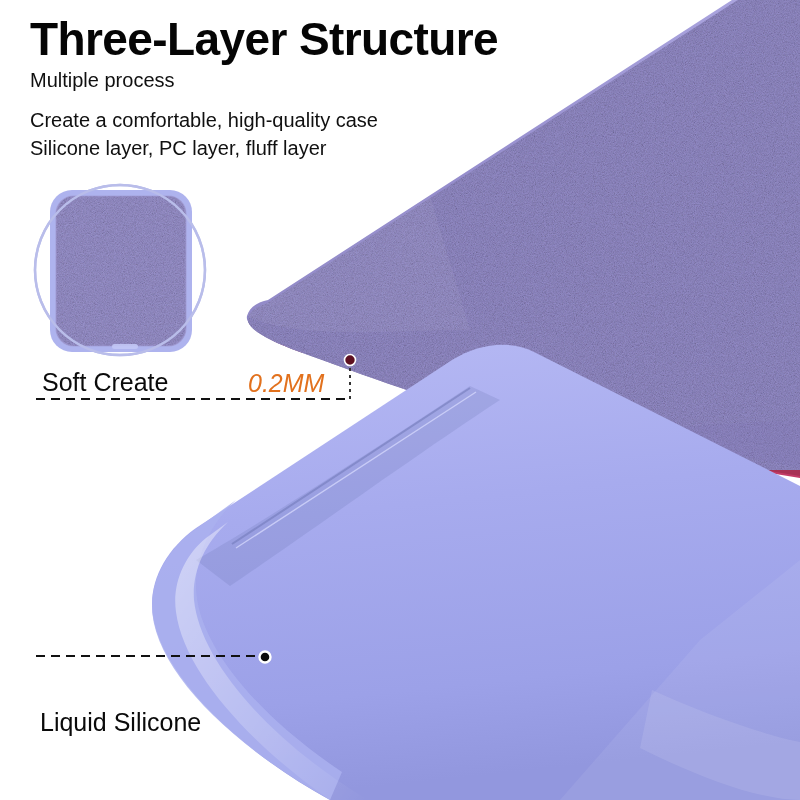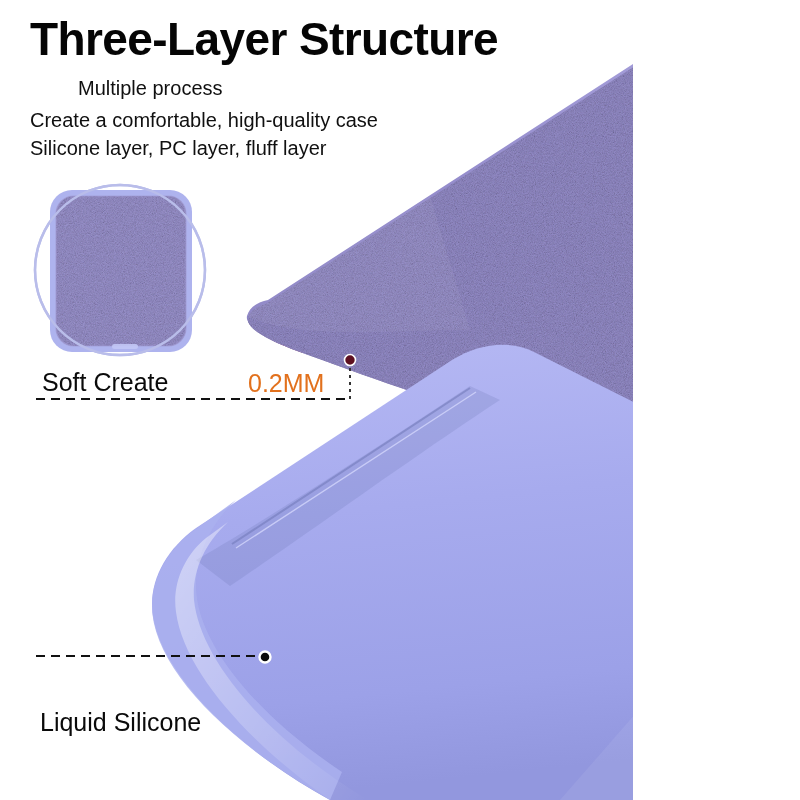--- a/index.html
+++ b/index.html
@@ -3,58 +3,59 @@
 <meta charset="utf-8">
 <style>
   html,body{margin:0;padding:0;}
   body{
     width:800px;height:800px;
     background:#ffffff;
     font-family:"Liberation Sans", sans-serif;
     overflow:hidden;
     position:relative;
   }
-  #stage{position:absolute;inset:0;width:633px;height:800px;overflow:hidden;background:#fff;}
+  #stage{position:absolute;inset:0;width:800px;height:800px;overflow:hidden;background:#fff;}
 
   
   .art{position:absolute;left:0;top:0;width:800px;height:800px;}
 
   
   .title{
     position:absolute;left:30px;top:16px;
     font-size:46px;font-weight:bold;color:#050505;
     letter-spacing:-0.6px;line-height:1;
     white-space:nowrap;
     font-family:"Liberation Sans", sans-serif;
   }
   .sub{
     position:absolute;left:30px;
     font-size:20px;color:#101010;line-height:1;
     white-space:nowrap;
     font-family:"Liberation Sans", sans-serif;
   }
-  .sub.s1{top:78px;margin-left:48px;}
+  .sub.s1{top:70px;}
   .sub.s2{top:110px;}
   .sub.s3{top:138px;}
 
   
   .label{
     position:absolute;
     font-size:25px;color:#0a0a0a;
     white-space:nowrap;line-height:1;
     font-family:"Liberation Sans", sans-serif;
   }
   .label.soft{left:42px;top:370px;}
   .label.liquid{left:40px;top:710px;}
   .measure{
     position:absolute;left:248px;top:371px;
     font-size:25px;color:#e2711d;
     white-space:nowrap;line-height:1;
     font-weight:normal;
     font-family:"Liberation Sans", sans-serif;
+    font-style:italic;
   }
 </style>
 </head>
 <body>
 
 <div id="stage">
 
   <svg class="art" viewBox="0 0 800 800" xmlns="http://www.w3.org/2000/svg">
     <defs>
 

